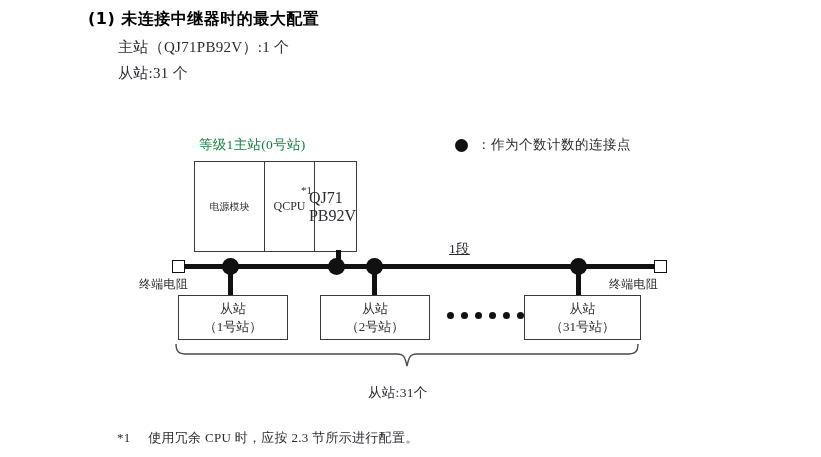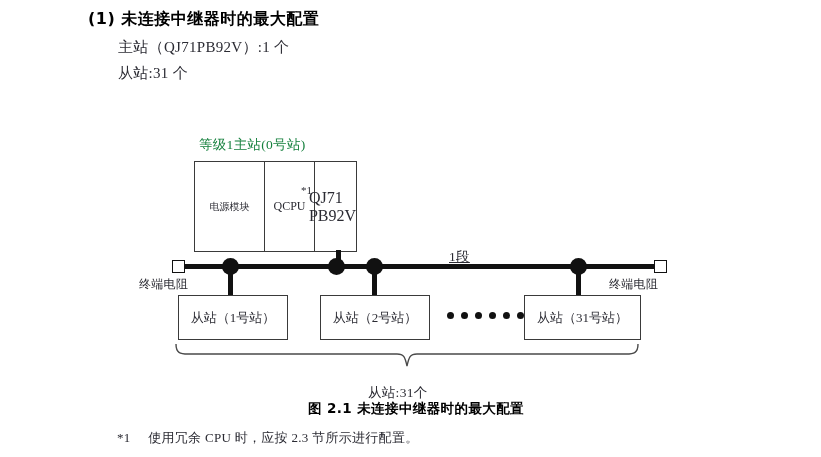--- a/index.html
+++ b/index.html
@@ -127,21 +127,21 @@
     font-size: 12px;
     color: #2b2b33;
     white-space: nowrap;
     letter-spacing: 0.3px;
   }
   #term-left-label  { left: 139px; top: 276px; }
   #term-right-label { left: 609px; top: 276px; }
 
   #segment-label {
     left: 449px;
-    top: 248px;
+    top: 240px;
     font-size: 13.5px;
     color: #2b2b33;
     letter-spacing: 0.3px;
     text-decoration: underline;
   }
 
   
   .stem { background: #111111; width: 5px; }
   
   .node-dot {
@@ -150,21 +150,21 @@
     border-radius: 50%;
     background: #111111;
   }
 
   
   .slave-box {
     box-sizing: border-box;
     border: 1.4px solid #3a3a3a;
     background: #ffffff;
     display: flex;
-    flex-direction: row;
+    flex-direction: column;
     align-items: center;
     justify-content: center;
     font-size: 13px;
     color: #2b2b33;
     line-height: 1.35;
     height: 45px;
   }
   #slave-1  { left: 178px; top: 295px; width: 110px; }
   #slave-2  { left: 320px; top: 295px; width: 110px; }
   #slave-31 { left: 524px; top: 295px; width: 117px; }
@@ -219,20 +219,24 @@
 </head>
 <body>
 
 <div id="page">
 
   <div class="abs" id="section-heading">(1) 未连接中继器时的最大配置</div>
 
   <div class="abs spec-line" id="spec-master">主站（QJ71PB92V）:1 个</div>
   <div class="abs spec-line" id="spec-slave">从站:31 个</div>
 
+  <div class="abs" id="legend">
+    <span id="legend-dot"></span>
+    <span id="legend-text">：作为个数计数的连接点</span>
+  </div>
 
   <div class="abs" id="master-caption">等级1主站(0号站)</div>
 
   <div class="abs" id="master-box">
     <div class="master-cell" id="cell-power">
       <span>电源模块</span>
     </div>
     <div class="master-cell" id="cell-qcpu">
       <span>QCPU</span>
       <span id="qcpu-note">*1</span>
@@ -288,20 +292,19 @@
       <span></span>
     </div>
 
   <svg class="abs" id="brace" width="470" height="26" viewBox="0 0 470 26">
     <path d="M4,0 C4,9 8,10 16,10 L225,10 C232,10 233,13 235,22
              C237,13 238,10 245,10 L454,10 C462,10 466,9 466,0" fill="none" stroke="#4a4a4a" stroke-width="1.4"></path>
   </svg>
 
   <div class="abs" id="brace-label">从站:31个</div>
 
-  <div class="abs" id="figure-caption">图 2.1  未连接中继器时的最大配置</div>
 
   <div class="abs" id="footnote">
     <span class="fn-mark">*1</span>
     <span>使用冗余 CPU 时，应按 2.3 节所示进行配置。</span>
   </div>
 
 </div>
 
 </body></html>

